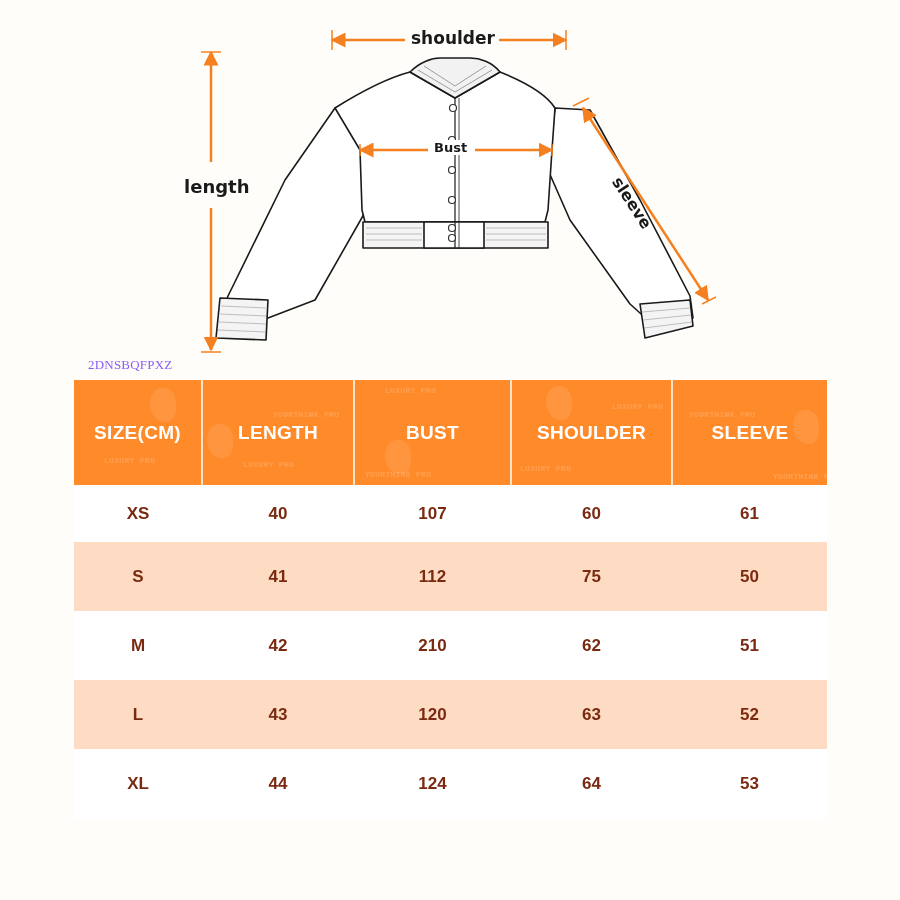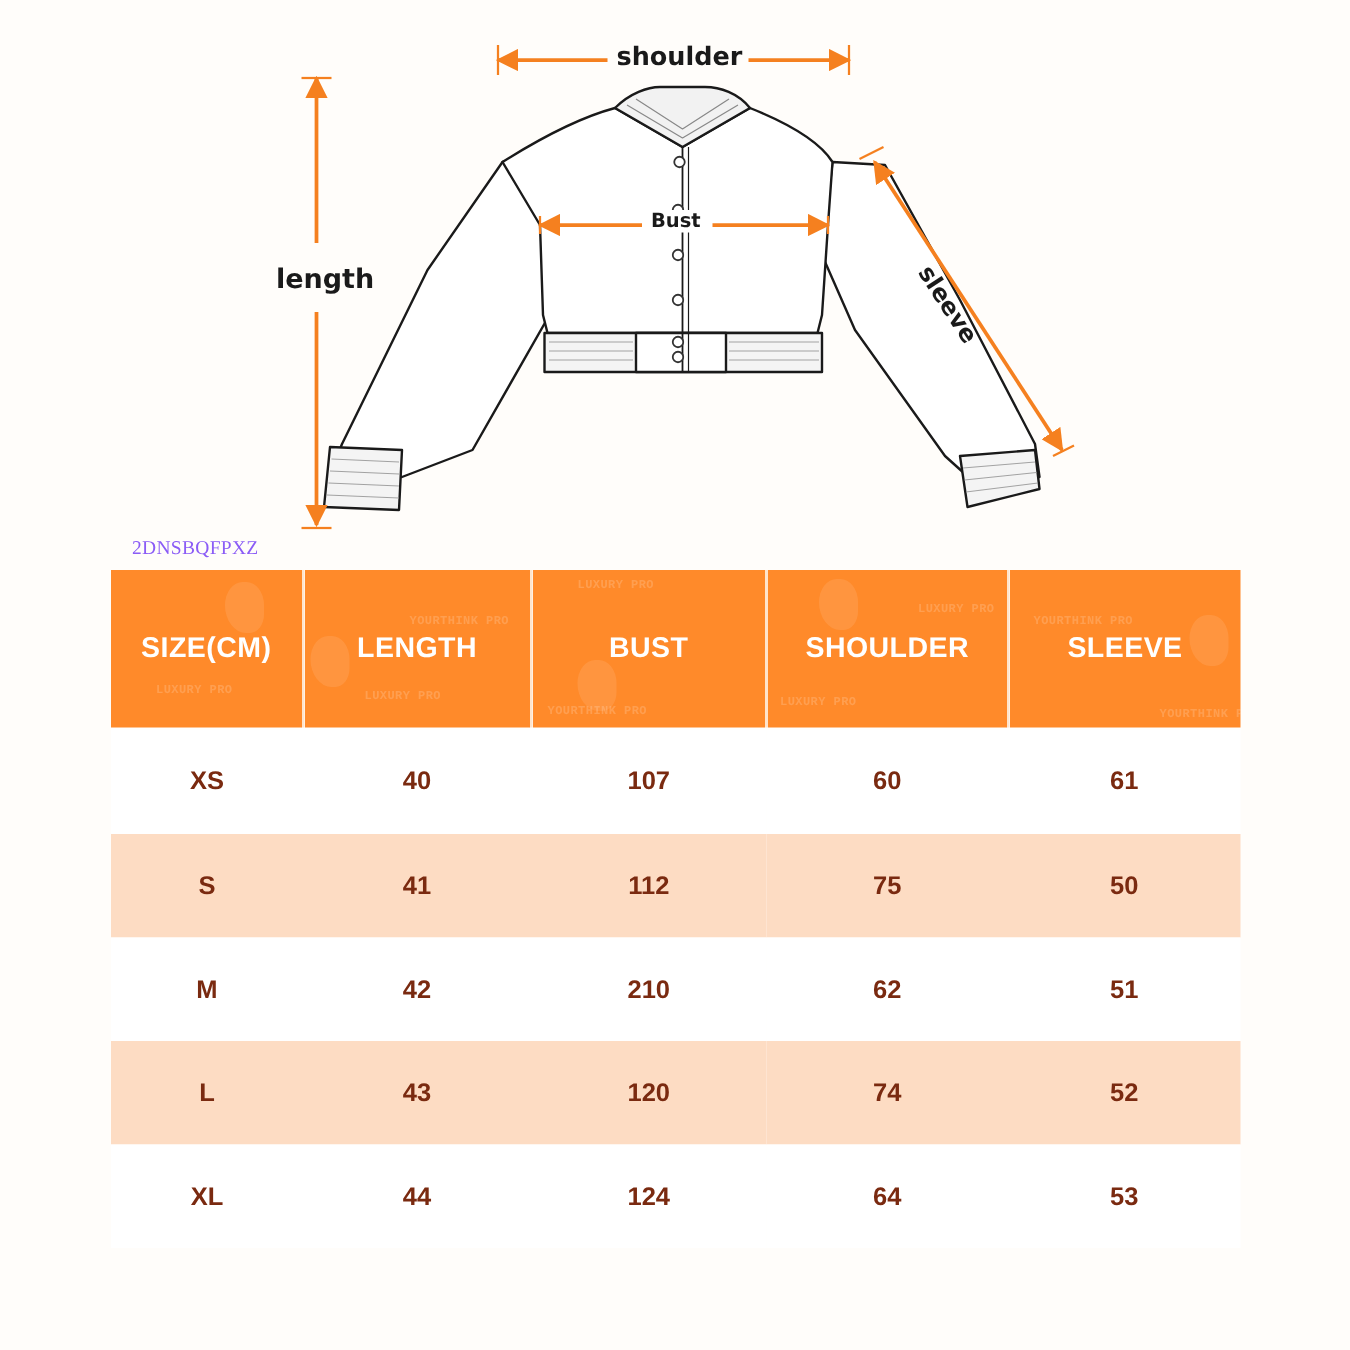--- a/index.html
+++ b/index.html
@@ -43,21 +43,21 @@
     position: absolute; width: 26px; height: 34px; border-radius: 50% 50% 40% 60%;
     background: rgba(255,255,255,0.10);
   }
   .size-table th .hd { position: relative; z-index: 2; }
   .size-table td {
     height: 69px; text-align: center; font-size: 17px; font-weight: bold;
     color: #7A2A10; padding: 0;
   }
   .size-table tr.odd td { background: #ffffff; }
   .size-table tr.even td { background: #FDDCC3; }
-  .size-table tr.first td { height: 71px; }
+  .size-table tr.first td { height: 57px; }
 </style>
 </head>
 <body>
 
 <div class="diagram">
   <svg width="900" height="360" viewBox="0 0 900 360">
     <defs>
       <marker id="ah" viewBox="0 0 10 10" refX="9" refY="5" markerWidth="6" markerHeight="6" orient="auto-start-reverse">
         <path d="M0,0 L10,5 L0,10 z" fill="#F5801F"></path>
       </marker>
@@ -200,21 +200,21 @@
       <td>M</td>
       <td>42</td>
       <td>210</td>
       <td>62</td>
       <td>51</td>
     </tr>
     <tr class="even">
       <td>L</td>
       <td>43</td>
       <td>120</td>
-      <td>74</td>
+      <td>63</td>
       <td>52</td>
     </tr>
     <tr class="odd">
       <td>XL</td>
       <td>44</td>
       <td>124</td>
       <td>64</td>
       <td>53</td>
     </tr>
   </tbody>

